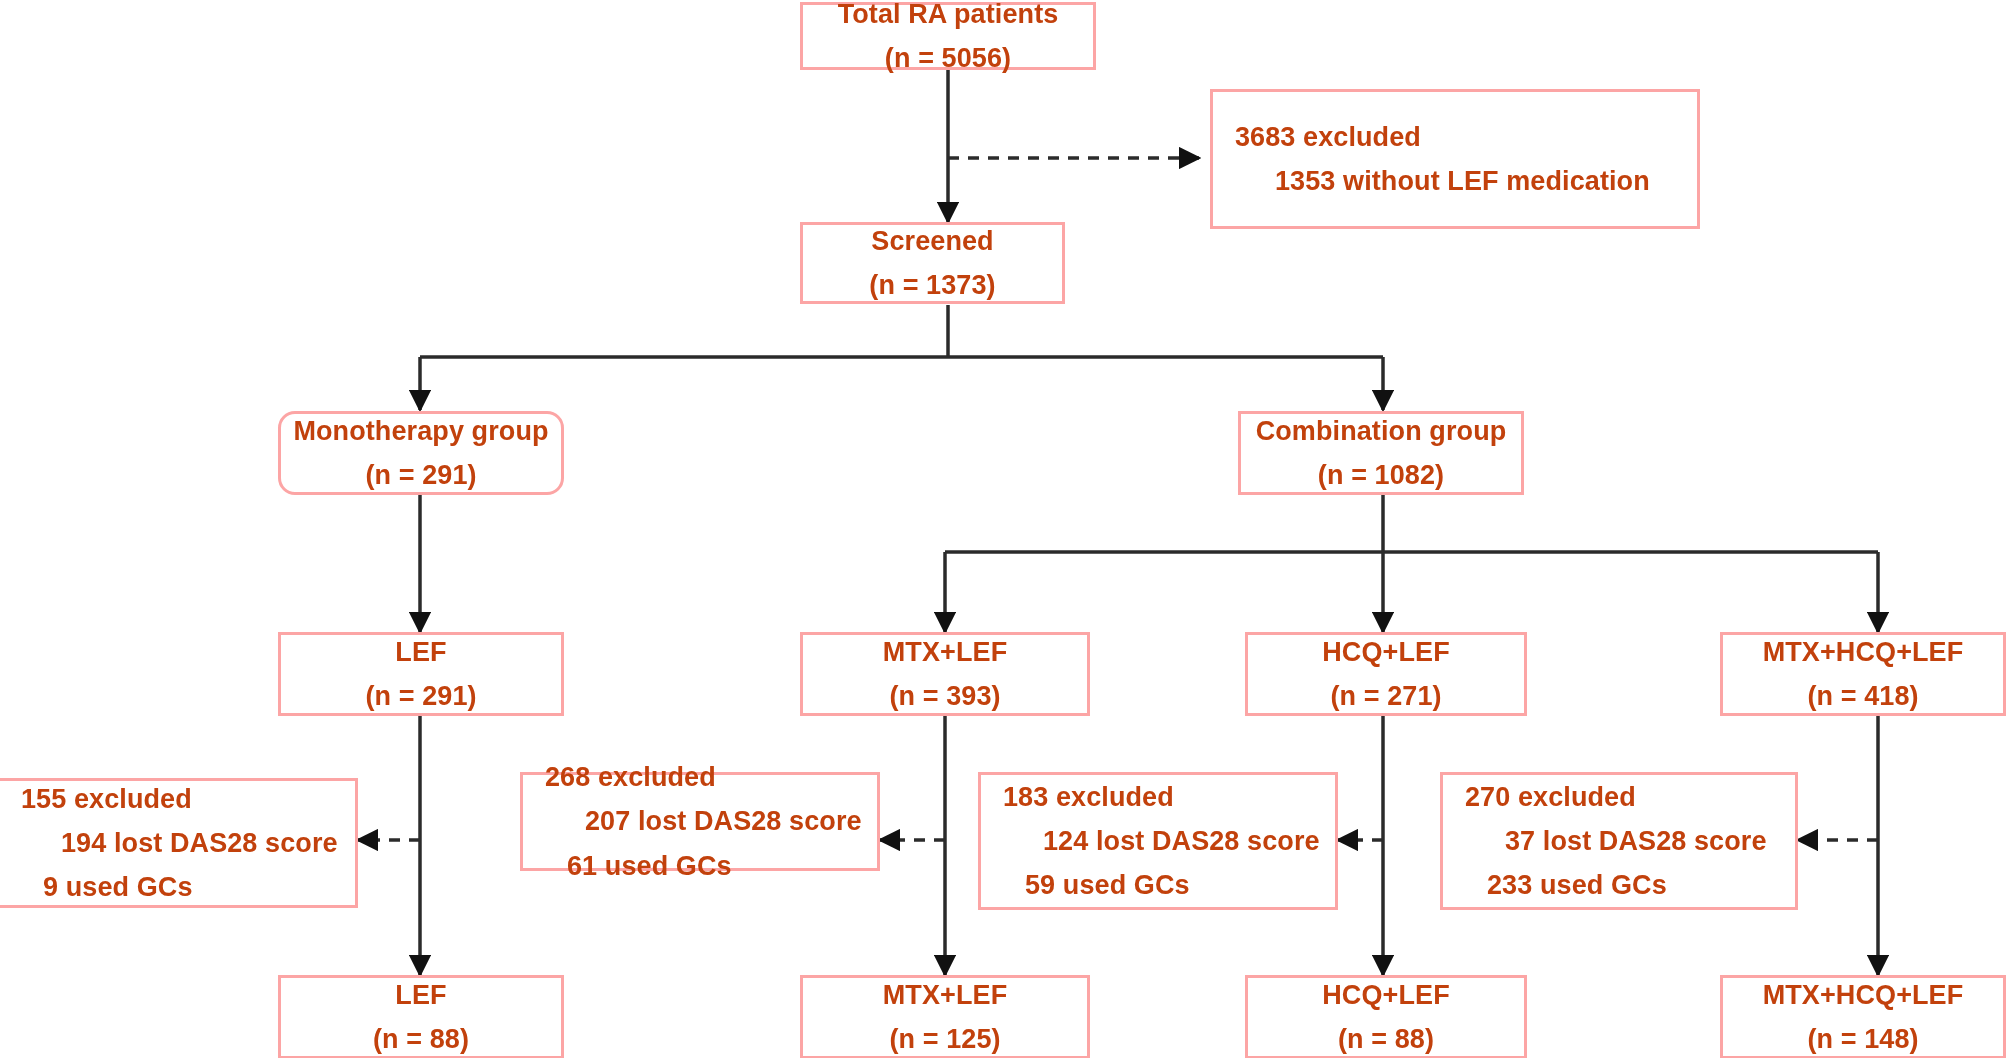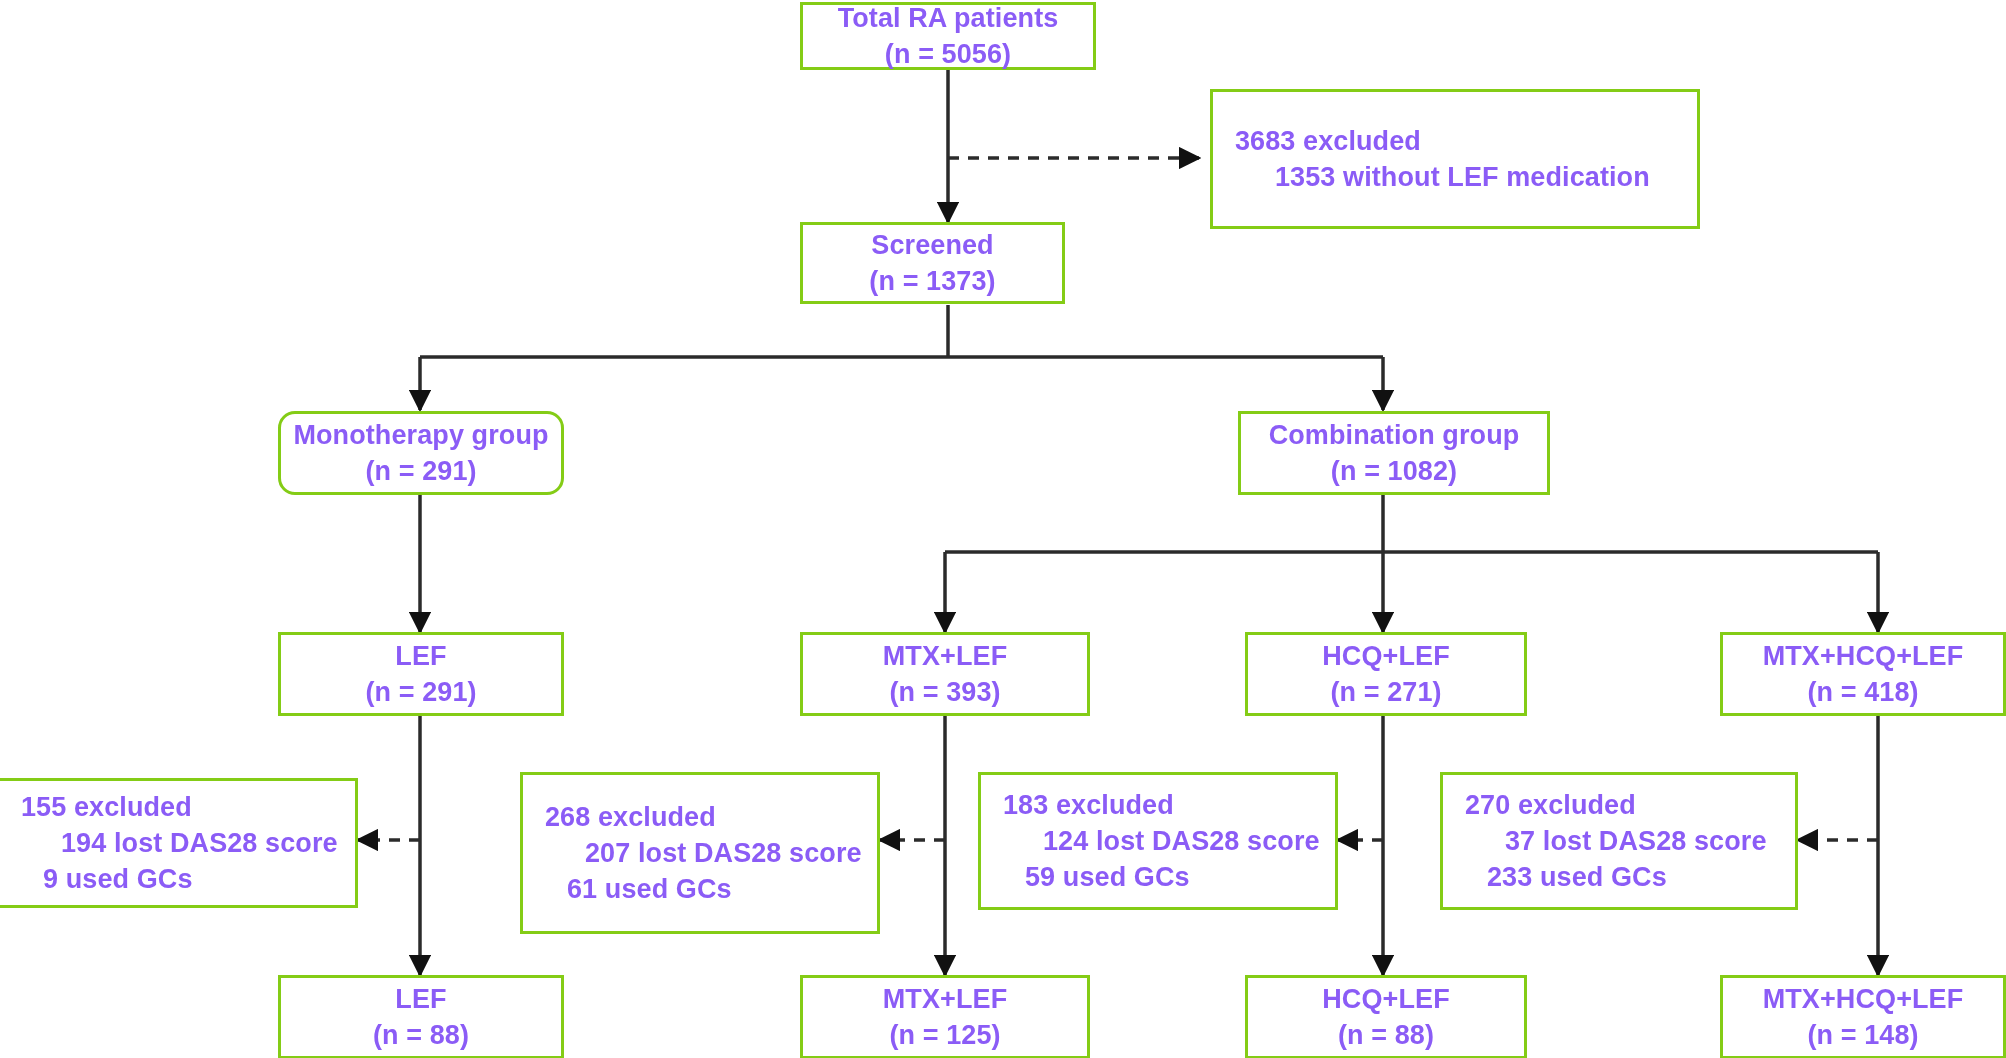--- a/index.html
+++ b/index.html
@@ -24,31 +24,32 @@
     position: absolute;
     left: 0;
     top: 0;
     width: 2006px;
     height: 1058px;
     pointer-events: none;
   }
   .node {
     position: absolute;
     box-sizing: border-box;
-    border: 3px solid #84cc16;
+    border: 3px solid #fca5a5;
     background: #ffffff;
     display: flex;
     flex-direction: column;
     justify-content: center;
-    color: #8b5cf6;
+    color: #c2410c;
     font-size: 27px;
     line-height: 1.34;
     font-weight: 700;
     letter-spacing: 0.1px;
     z-index: 2;
+    gap: 8px;
   }
   .node.center {
     align-items: center;
     text-align: center;
   }
   .node.left {
     align-items: flex-start;
     text-align: left;
     padding-left: 22px;
   }
@@ -123,21 +124,21 @@
   <div class="node center" style="left:800px; top:222px; width:265px; height:82px;">
     <span class="line1">Screened</span>
     <span class="line2">(n = 1373)</span>
   </div>
 
   <div class="node center" style="left:278px; top:411px; width:286px; height:84px;border-radius:17px;">
     <span class="line1">Monotherapy group</span>
     <span class="line2">(n = 291)</span>
   </div>
 
-  <div class="node center" style="left:1238px; top:411px; width:312px; height:84px;">
+  <div class="node center" style="left:1238px; top:411px; width:286px; height:84px;">
     <span class="line1">Combination group</span>
     <span class="line2">(n = 1082)</span>
   </div>
 
   <div class="node center" style="left:278px; top:632px; width:286px; height:84px;">
     <span class="line1">LEF</span>
     <span class="line2">(n = 291)</span>
   </div>
 
   <div class="node center" style="left:800px; top:632px; width:290px; height:84px;">
@@ -154,21 +155,21 @@
     <span class="line1">MTX+HCQ+LEF</span>
     <span class="line2">(n = 418)</span>
   </div>
 
   <div class="node left excl" style="left:-4px; top:778px; width:362px; height:130px;">
     <span class="line1">155 excluded</span>
     <span class="line2">194 lost DAS28 score</span>
     <span class="line3">9 used GCs</span>
   </div>
 
-  <div class="node left excl" style="left:520px; top:772px; width:360px; height:162px;">
+  <div class="node left excl" style="left:520px; top:772px; width:360px; height:99px;">
     <span class="line1">268 excluded</span>
     <span class="line2">207 lost DAS28 score</span>
     <span class="line3">61 used GCs</span>
   </div>
 
   <div class="node left excl" style="left:978px; top:772px; width:360px; height:138px;">
     <span class="line1">183 excluded</span>
     <span class="line2">124 lost DAS28 score</span>
     <span class="line3">59 used GCs</span>
   </div>

